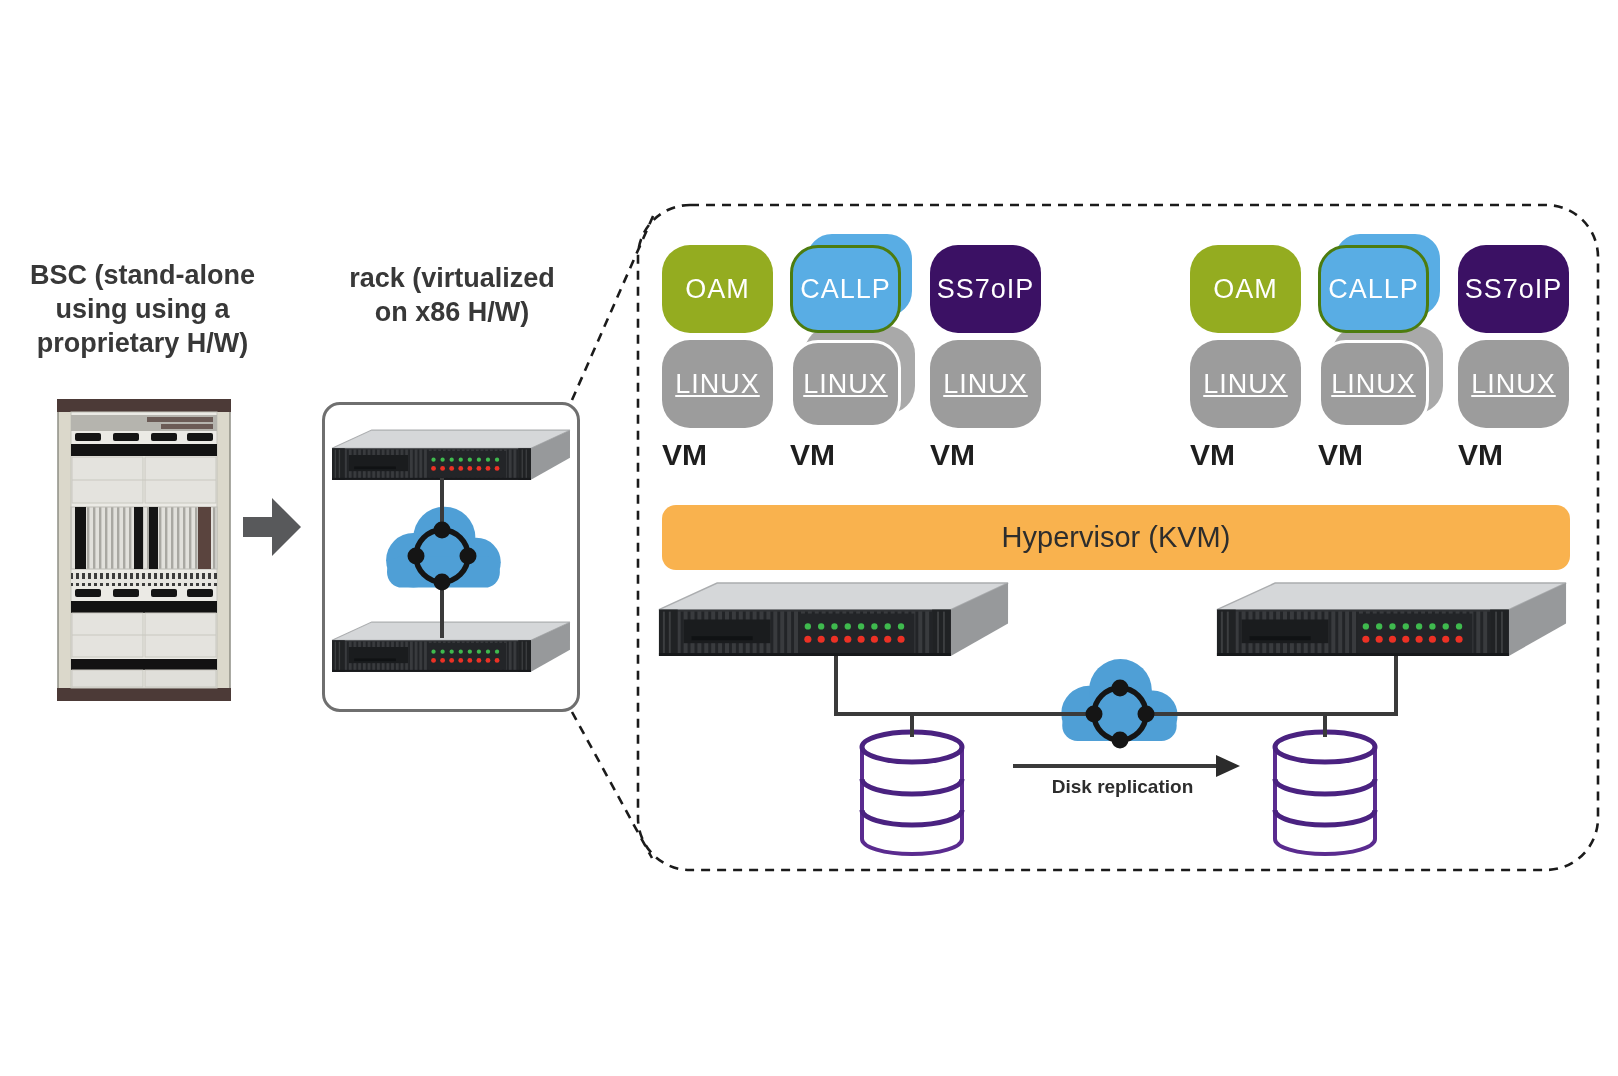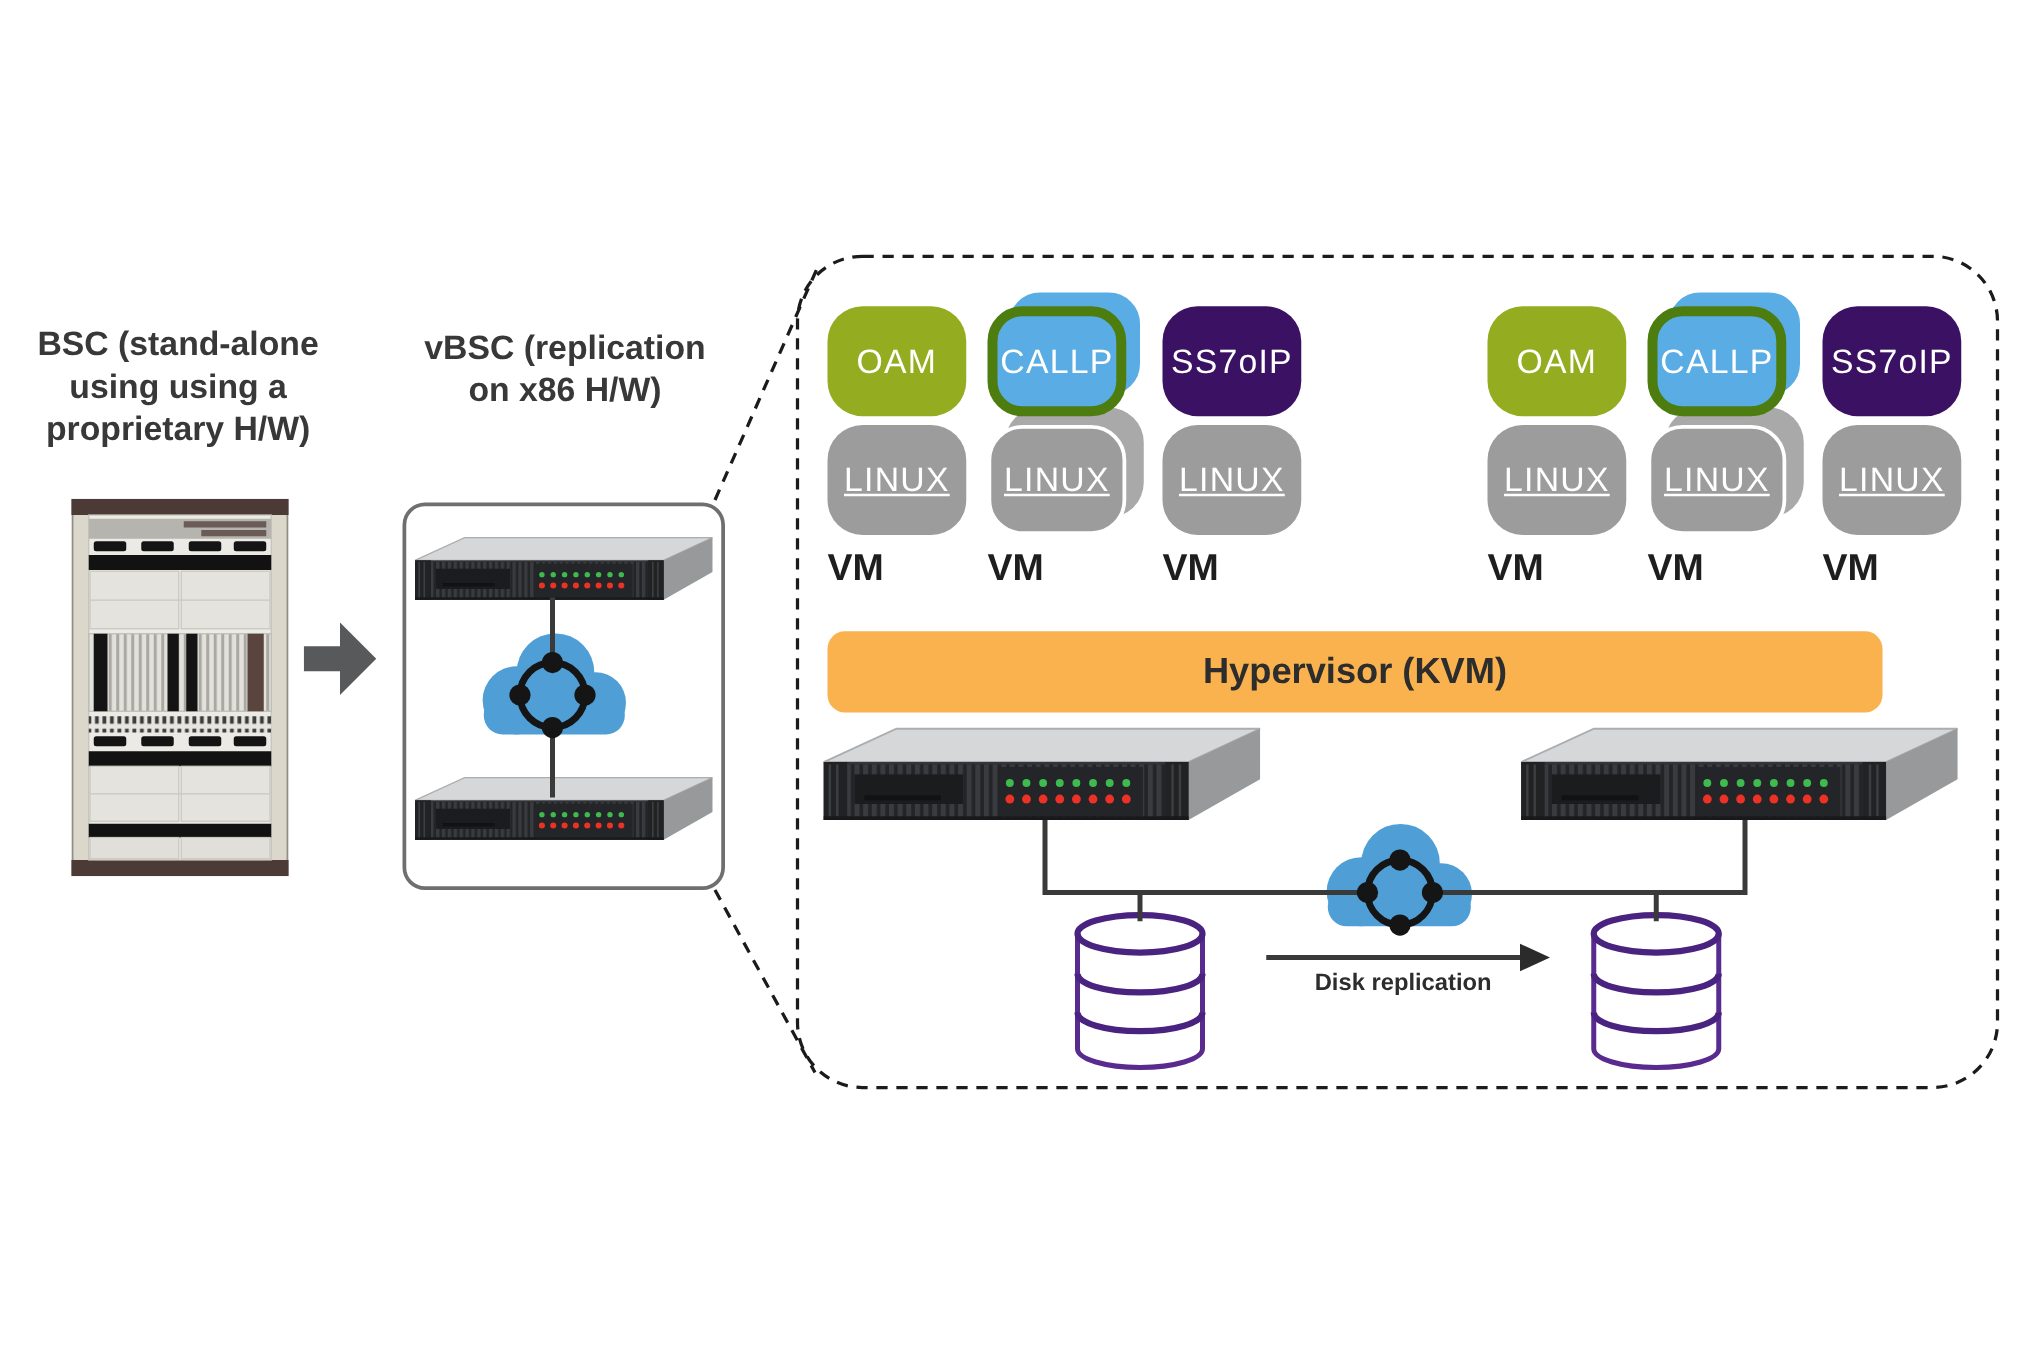--- a/index.html
+++ b/index.html
@@ -11,39 +11,39 @@
   .diagram-title{
     position:absolute;text-align:center;font-size:27px;line-height:34px;
     font-weight:700;color:var(--text,#383838);letter-spacing:0px;
   }
   .vm-box{
     position:absolute;width:111px;height:88px;border-radius:28px;
     display:flex;align-items:center;justify-content:center;
     color:#fff;font-size:27px;font-weight:400;letter-spacing:1px;box-sizing:border-box;
   }
   .oam{background:var(--oam,#94AC20);}
-  .callp{background:var(--callp,#59ADE4);border:8px solid #4d7c0f;}
+  .callp{background:var(--callp,#59ADE4);border:3px solid #4d7c0f;}
   .callp-back{background:var(--callp,#59ADE4);border:3px solid #fff;}
   .ss7{background:var(--ss7oip,#3B1164);}
   .linux{background:var(--linux,#9C9C9C);text-decoration:underline;}
   .linux-bordered{border:3px solid #fff;}
   .linux-back{background:var(--linuxback,#A9A9A9);}
   .vm-label{
     position:absolute;width:111px;top:438px;
     font-size:30px;font-weight:700;color:#1E1E1E;
   }
   #vbsc-box{
     position:absolute;left:322px;top:402px;width:258px;height:310px;
     border:3px solid #6F6F6F;border-radius:18px;background:#fff;box-sizing:border-box;
   }
   #hypervisor-bar{
-    position:absolute;left:662px;top:505px;width:844px;height:65px;
+    position:absolute;left:662px;top:505px;width:908px;height:65px;
     background:var(--hypervisor,#F9B24E);border-radius:14px;
     display:flex;align-items:center;justify-content:center;
-    font-size:29px;font-weight:700;color:#2D2D2D;
+    font-size:29px;font-weight:400;color:#2D2D2D;
   }
   #disk-replication-label{
     position:absolute;left:1000px;top:776px;width:245px;text-align:center;
     font-size:19px;font-weight:700;color:#2D2D2D;
   }
   .connector{stroke:#3A3A3A;stroke-width:4;fill:none;}
   .dashedline{stroke:#1B1B1B;stroke-width:2.6;fill:none;stroke-dasharray:9 7;}
   #line-overlay{position:absolute;left:0;top:0;z-index:5;pointer-events:none;}
   .glyph{z-index:6;}
   svg{display:block;}
@@ -176,21 +176,21 @@
       <rect x="15" y="271" width="71" height="17"></rect>
         <rect x="88" y="271" width="71" height="17"></rect>
     </g>
   </svg>
 
   <svg class="abs" style="left:243px;top:498px;" width="60" height="58" viewBox="0 0 60 58">
     <polygon points="0,19 29,19 29,0 58,29 29,58 29,39 0,39" fill="#58595B"></polygon>
   </svg>
 
   <div class="diagram-title" style="left:312px;top:261px;width:280px;">
-    <div>vBSC (replication</div>
+    <div>rack (virtualized</div>
     <div>on x86 H/W)</div>
   </div>
 
   <div id="vbsc-box"></div>
 
   <svg class="abs" style="left:330px;top:428px;" width="242" height="54" viewBox="0 0 360 80">
       <use href="#server-graphic"></use>
     </svg>
   <svg class="abs" style="left:330px;top:620px;" width="242" height="54" viewBox="0 0 360 80">
       <use href="#server-graphic"></use>

